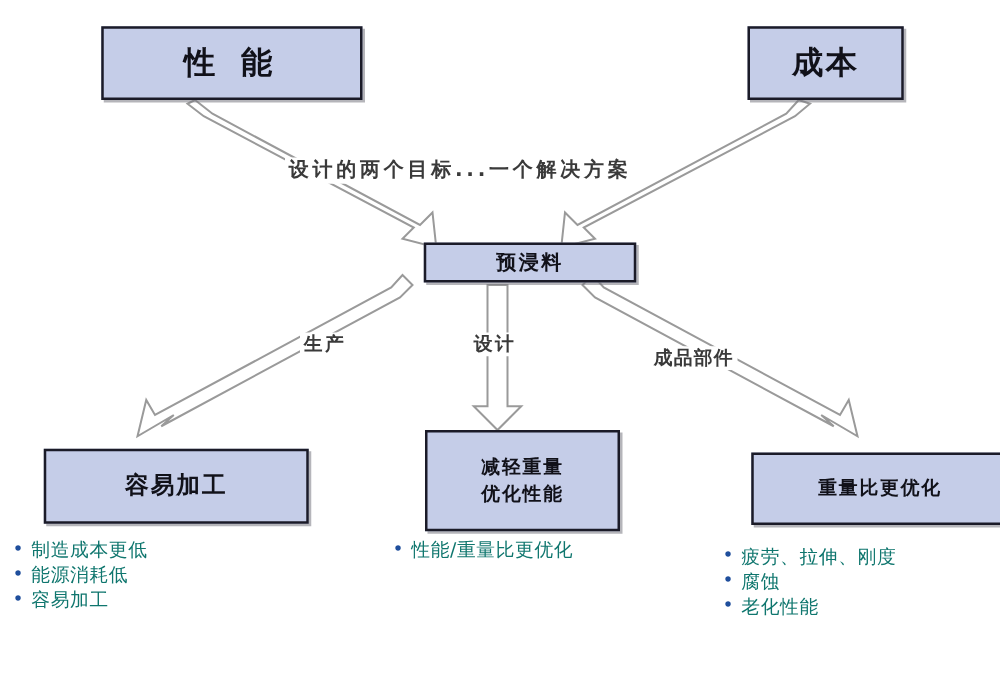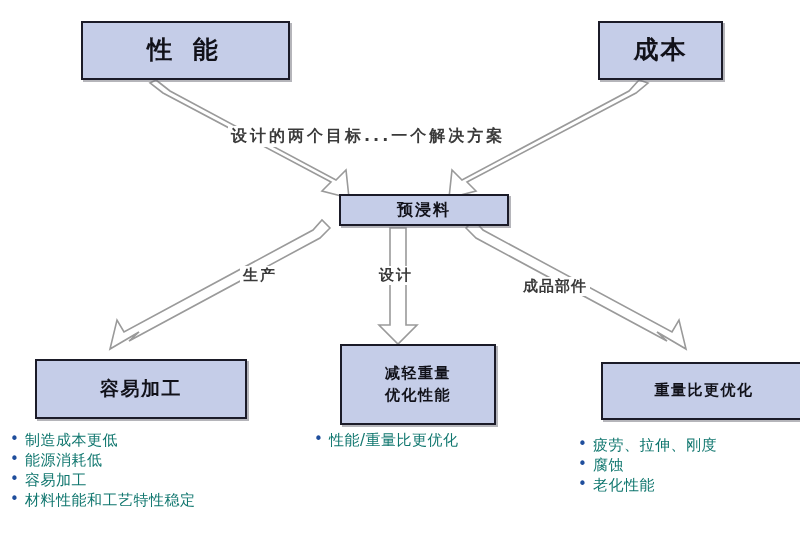--- a/index.html
+++ b/index.html
@@ -164,21 +164,20 @@
   </div>
 
   <div class="node-box" id="box-mech-perf">
     <span class="line">重量比更优化</span>
   </div>
 
   <ul class="bullet-list" id="list-processing">
     <li>制造成本更低</li>
     <li>能源消耗低</li>
     <li>容易加工</li>
-    <li>材料性能和工艺特性稳定</li>
   </ul>
 
   <ul class="bullet-list" id="list-mechanical">
     <li>疲劳、拉伸、刚度</li>
     <li>腐蚀</li>
     <li>老化性能</li>
   </ul>
 
   <ul class="bullet-list" id="list-weight">
     <li>性能/重量比更优化</li>

